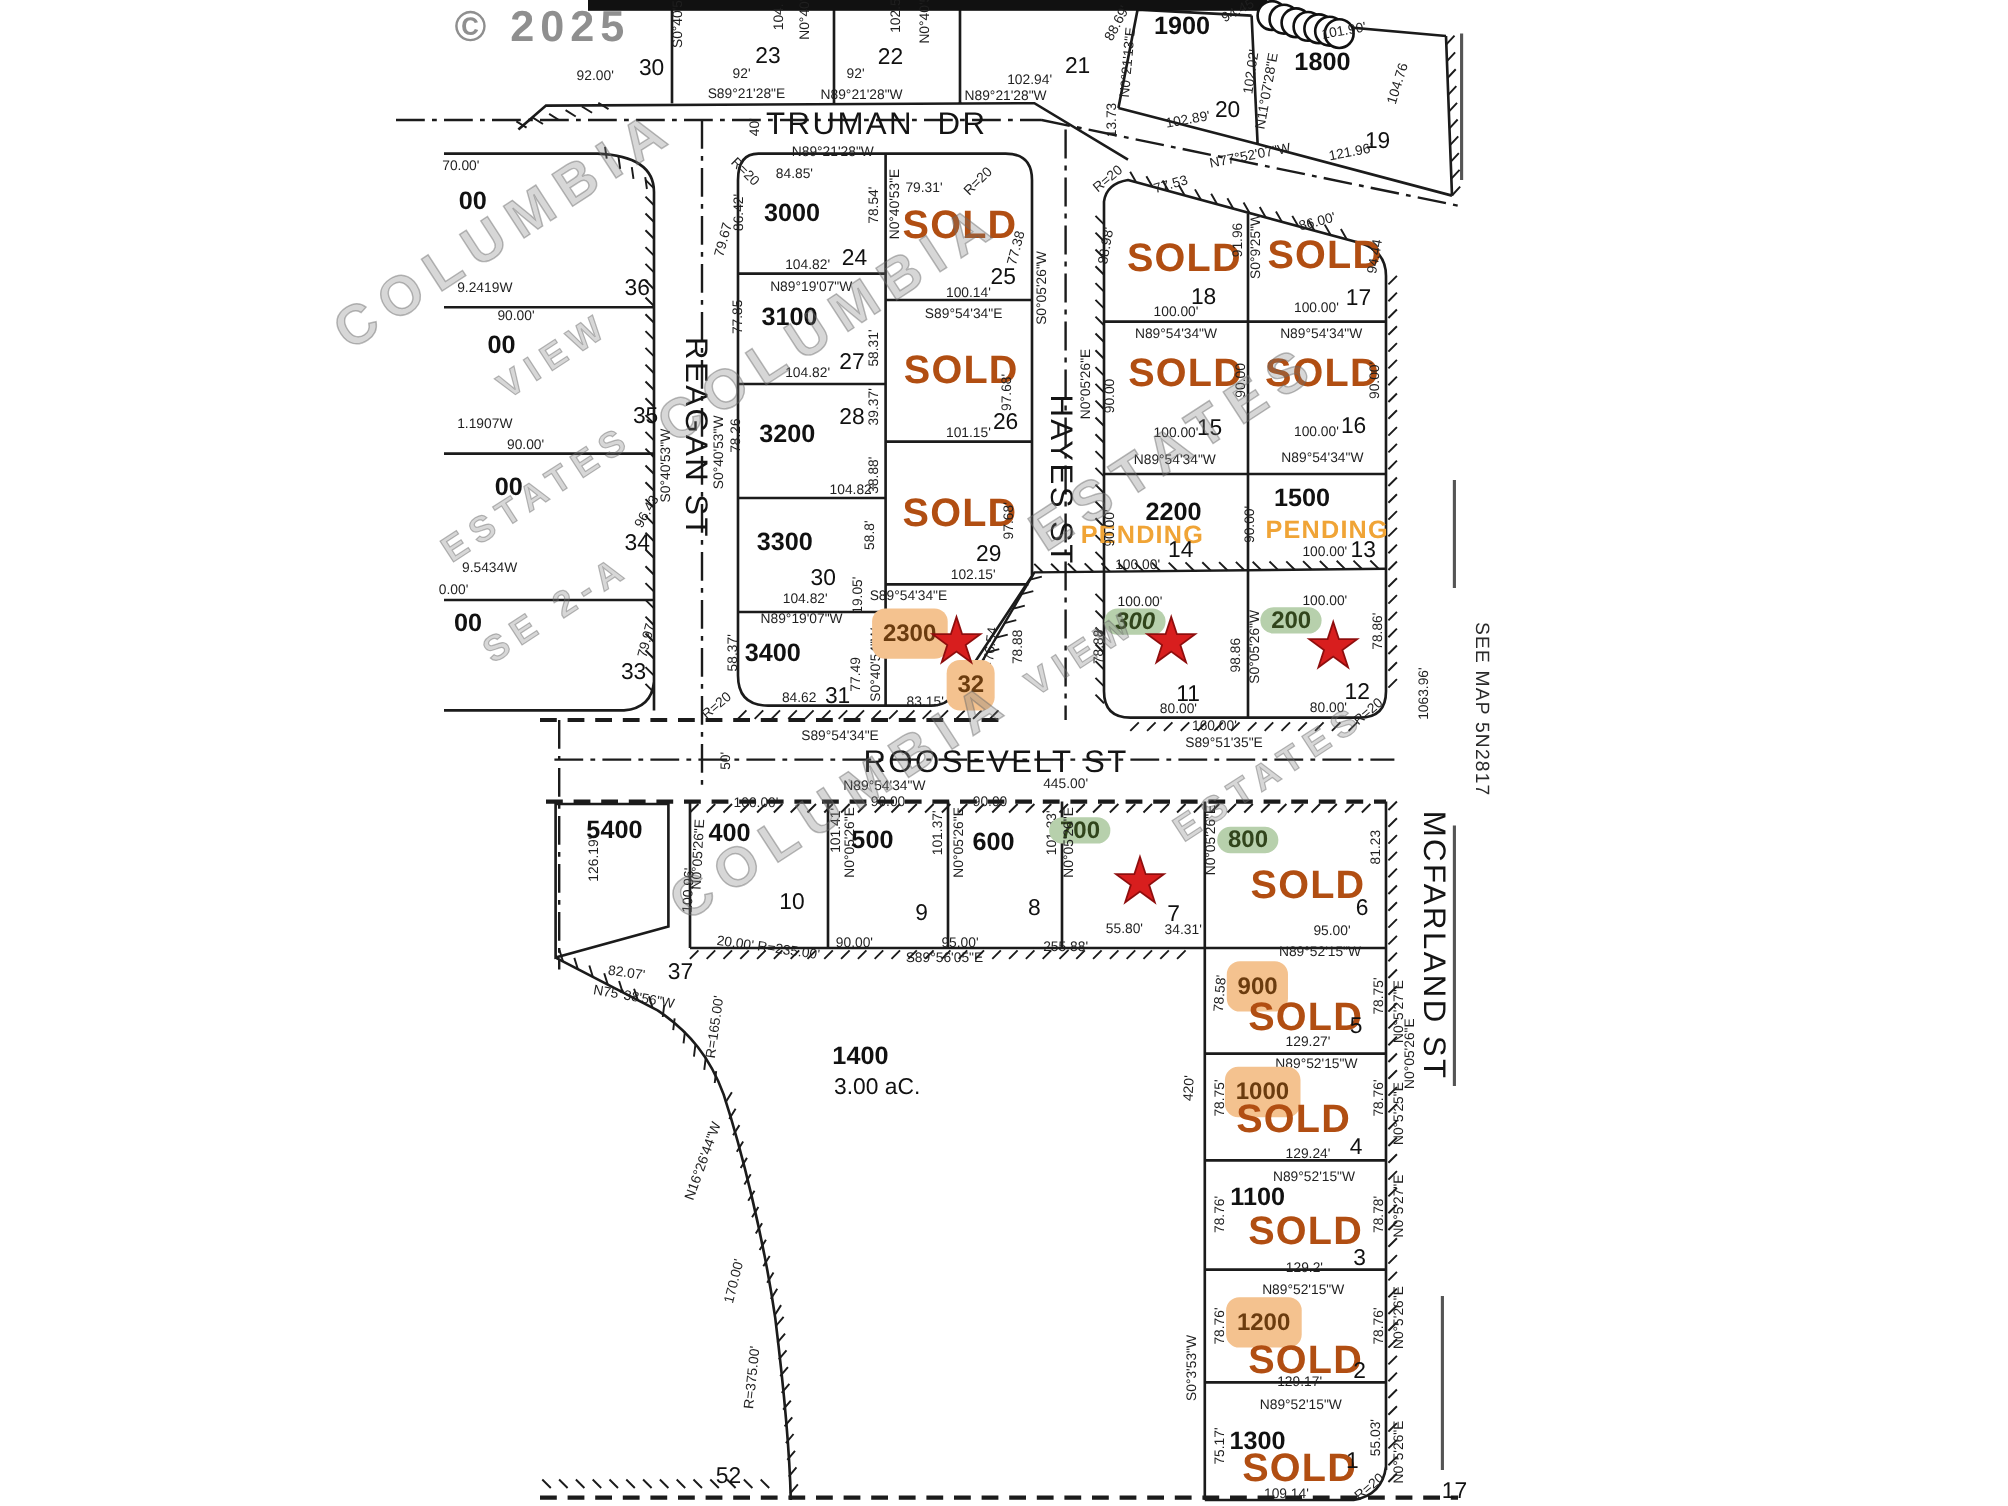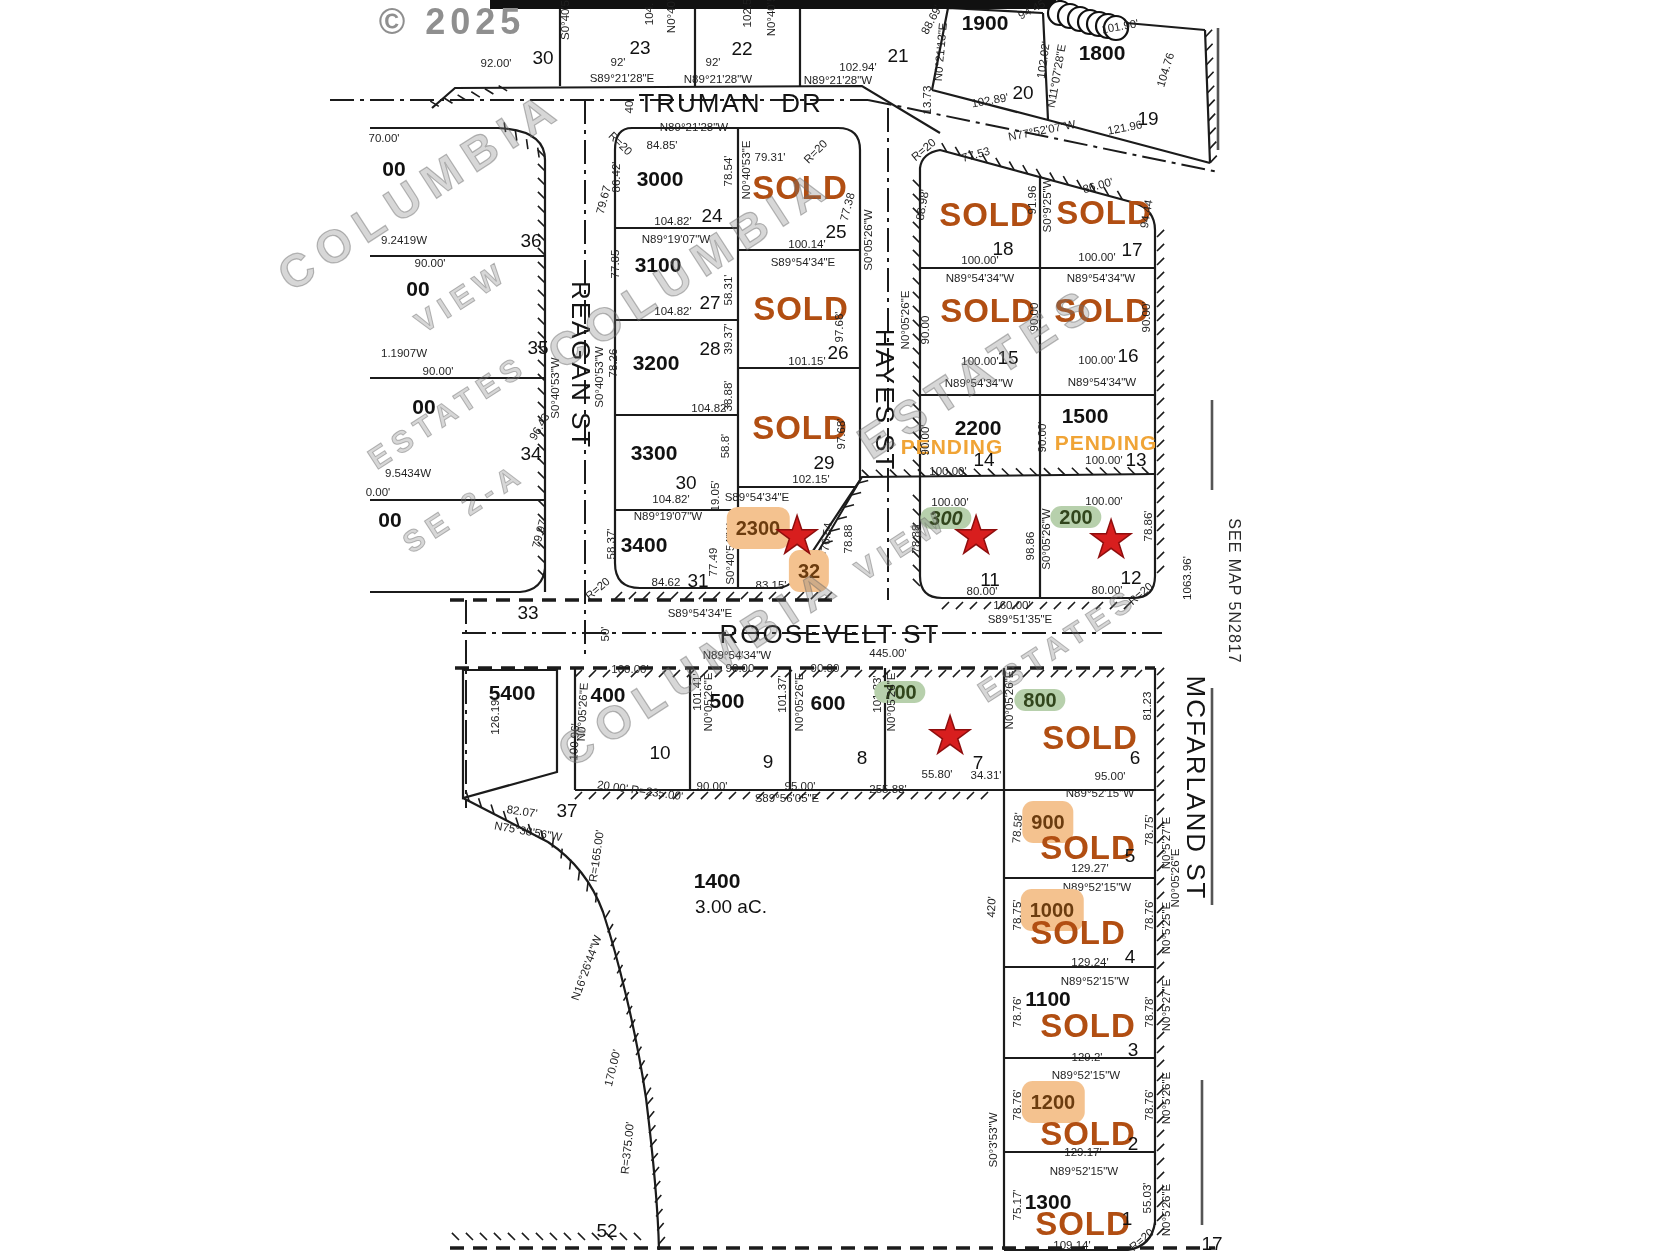--- a/index.html
+++ b/index.html
@@ -334,21 +334,21 @@
       <div class="lbl c-dim" style="left: 430px; top: 264px; transform: translate(-50%, -50%) rotate(0deg);">90.00'</div>
       <div class="lbl c-lot" style="left: 418px; top: 288px; transform: translate(-50%, -50%) rotate(0deg);">00</div>
       <div class="lbl c-idx" style="left: 538px; top: 347px; transform: translate(-50%, -50%) rotate(0deg);">35</div>
       <div class="lbl c-brg" style="left: 404px; top: 354px; transform: translate(-50%, -50%) rotate(0deg);">1.1907W</div>
       <div class="lbl c-dim" style="left: 438px; top: 372px; transform: translate(-50%, -50%) rotate(0deg);">90.00'</div>
       <div class="lbl c-lot" style="left: 424px; top: 406px; transform: translate(-50%, -50%) rotate(0deg);">00</div>
       <div class="lbl c-idx" style="left: 531px; top: 453px; transform: translate(-50%, -50%) rotate(0deg);">34</div>
       <div class="lbl c-brg" style="left: 408px; top: 474px; transform: translate(-50%, -50%) rotate(0deg);">9.5434W</div>
       <div class="lbl c-dim" style="left: 378px; top: 493px; transform: translate(-50%, -50%) rotate(0deg);">0.00'</div>
       <div class="lbl c-lot" style="left: 390px; top: 519px; transform: translate(-50%, -50%) rotate(0deg);">00</div>
-      <div class="lbl c-idx" style="left: 528px; top: 612px; transform: translate(-50%, -50%) rotate(0deg); text-align: right;">33</div>
+      <div class="lbl c-idx" style="left: 528px; top: 560px; transform: translate(-50%, -50%) rotate(0deg); text-align: right;">33</div>
       <div class="lbl c-dim" style="left: 540px; top: 534px; transform: translate(-50%, -50%) rotate(-75deg);">79.97</div>
       <div class="lbl c-dim" style="left: 540px; top: 427px; transform: translate(-50%, -50%) rotate(-60deg);">96.43</div>
       <div class="lbl c-dim" style="left: 604px; top: 200px; transform: translate(-50%, -50%) rotate(-75deg);">79.67</div>
       <div class="lbl c-wm" style="left: 690px; top: 268px; transform: translate(-50%, -50%) rotate(-33deg);">COLUMBIA</div>
       <div class="lbl c-wm" style="left: 420px; top: 190px; transform: translate(-50%, -50%) rotate(-33deg);">COLUMBIA</div>
       <div class="lbl c-wm2" style="left: 462px; top: 297px; transform: translate(-50%, -50%) rotate(-33deg);">VIEW</div>
       <div class="lbl c-wm2" style="left: 448px; top: 412px; transform: translate(-50%, -50%) rotate(-33deg);">ESTATES</div>
       <div class="lbl c-wm2" style="left: 464px; top: 508px; transform: translate(-50%, -50%) rotate(-33deg);">SE 2-A</div>
       <div class="lbl c-wm" style="left: 978px; top: 372px; transform: translate(-50%, -50%) rotate(-33deg);">ESTATES</div>
       <div class="lbl c-wm2" style="left: 902px; top: 545px; transform: translate(-50%, -50%) rotate(-33deg);">VIEW</div>

